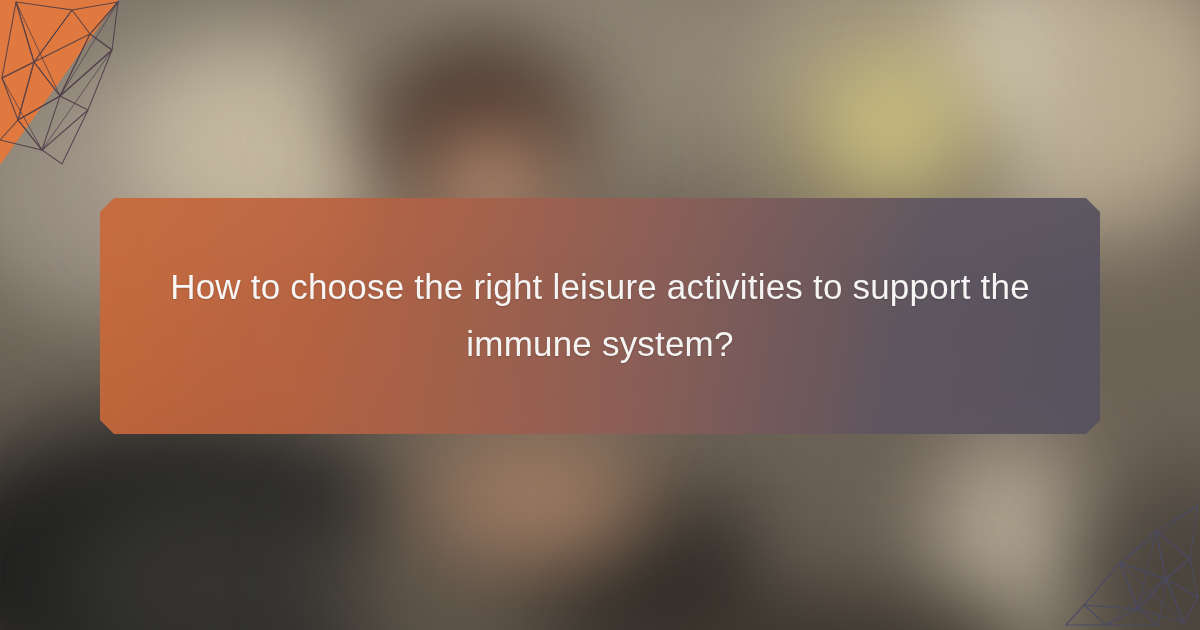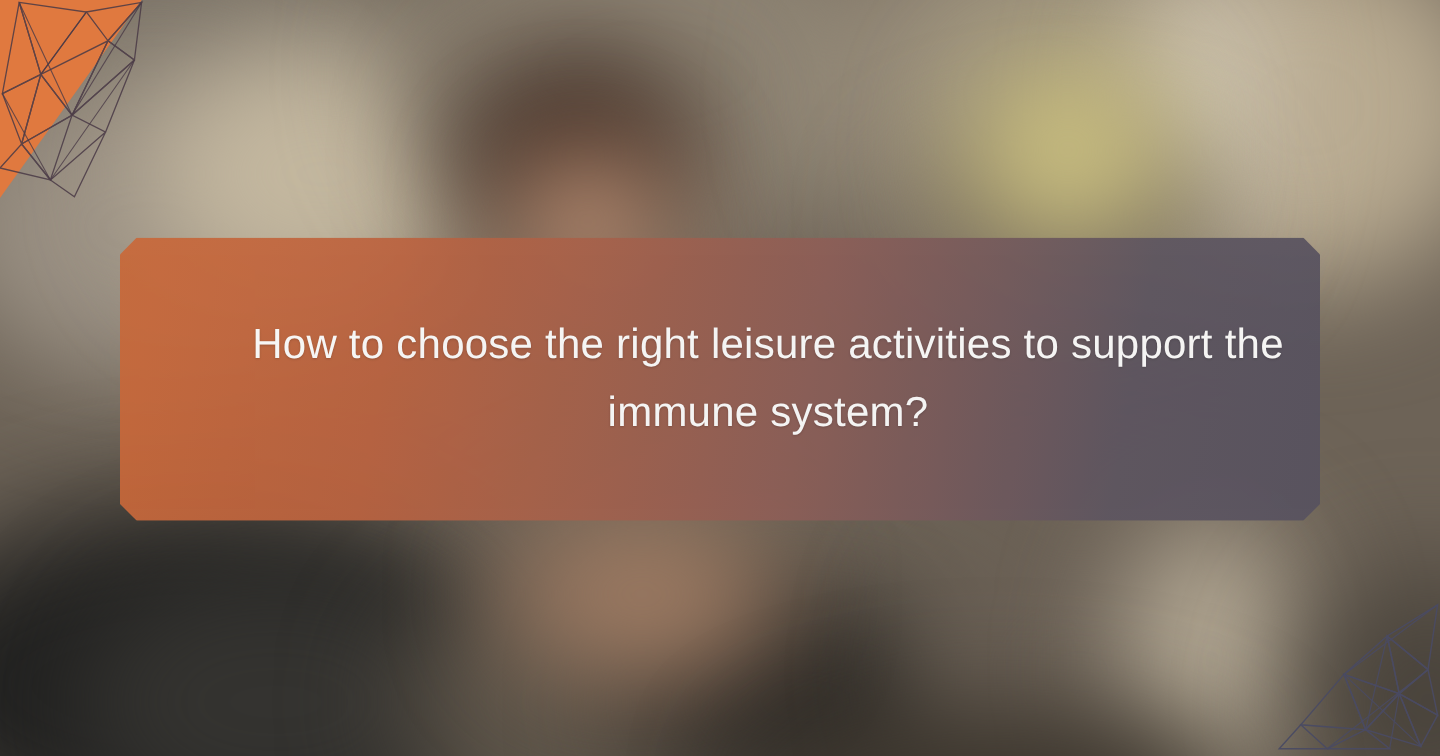--- a/index.html
+++ b/index.html
@@ -55,21 +55,20 @@
         1000px 222px, 986px 236px,
         14px 236px, 0 222px);
     clip-path: polygon(
         0 14px, 14px 0,
         986px 0, 1000px 14px,
         1000px 222px, 986px 236px,
         14px 236px, 0 222px);
     display: flex;
     align-items: center;
     justify-content: center;
-    padding-left: 40px;
   }
   .plate-inner {
     width: 880px;
     text-align: center;
   }
   .headline {
     margin: 0;
     color: #ffffff;
     font-size: 35px;
     font-weight: 400;

